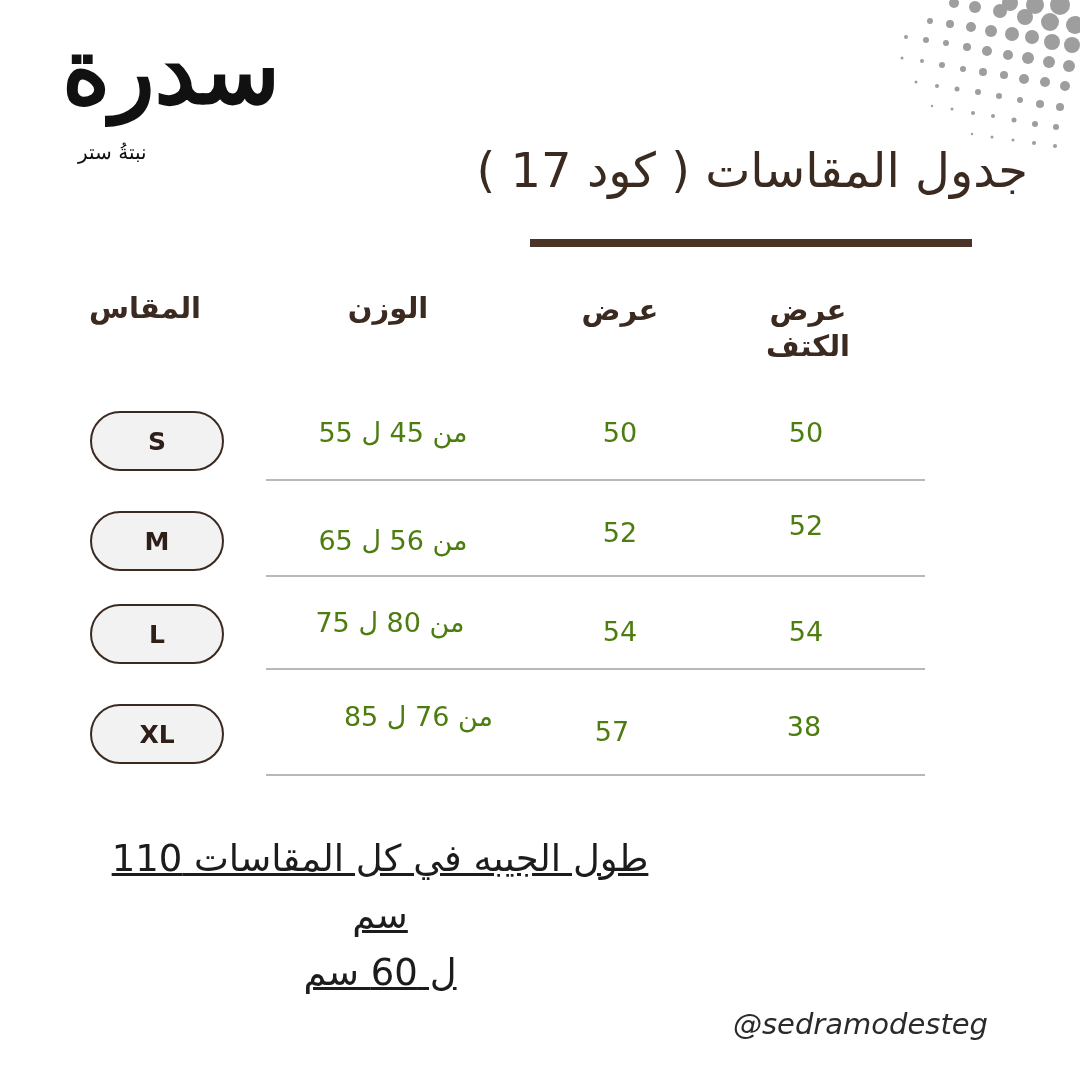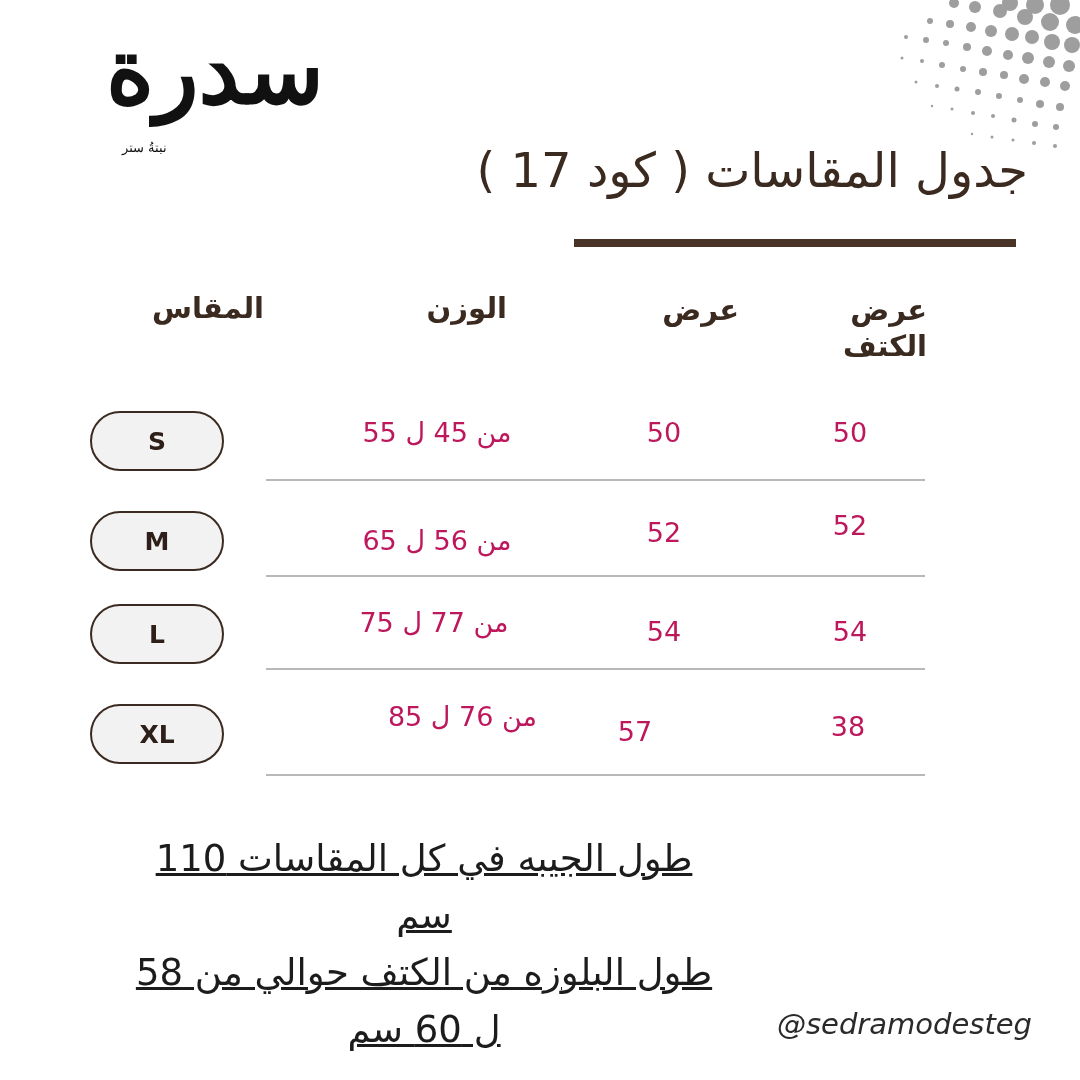--- a/index.html
+++ b/index.html
@@ -2,40 +2,40 @@
 <html><head>
   <meta charset="utf-8">
   <style>
     html, body { margin: 0; padding: 0; }
     body {
       width: 1080px; height: 1080px; position: relative; overflow: hidden;
       background: #ffffff;
       font-family: "DejaVu Sans", sans-serif;
       color: #3b2a20;
     }
-    .abs { position: absolute; margin-left: 44px; }
+    .abs { position: absolute; }
     .dots { position: absolute; right: 0; top: 0; width: 220px; height: 170px; }
     .logo { left: 70px; top: 15px; width: 220px; height: 150px; }
     .logo-main {
       position: absolute; left: 0; top: 10px; width: 210px; text-align: center;
       font-family: "DejaVu Serif", serif; font-size: 92px; font-weight: bold; color: #111;
       direction: rtl; line-height: 1;
     }
     .logo-sub {
       position: absolute; left: 8px; top: 125px;
-      font-family: "DejaVu Serif", serif; font-size: 13px; color: #111; direction: rtl;
+      font-family: "DejaVu Serif", serif; font-size: 20px; color: #111; direction: rtl;
     }
     .title {
       right: 52px; top: 142px; font-size: 48px; direction: rtl;
       color: #3b2a20; white-space: nowrap; font-weight: normal;
     }
     .title-rule { left: 530px; top: 239px; width: 442px; height: 8px; background: #4a3427; }
 
-    .hdr { font-weight: bold; font-size: 29px; text-align: right; direction: rtl; color: #3b2a20; line-height: 1.25; }
-    .cell { font-size: 27px; text-align: center; direction: rtl; color: #be185d; }
+    .hdr { font-weight: bold; font-size: 29px; text-align: center; direction: rtl; color: #3b2a20; line-height: 1.25; }
+    .cell { font-size: 27px; text-align: center; direction: rtl; color: #4d7c0f; }
     .pill {
       position: absolute; left: 90px; width: 134px; height: 60px;
       border: 2.5px solid #3b2a20; border-radius: 32px; background: #f2f2f2;
       display: flex; align-items: center; justify-content: center;
       font-weight: bold; font-size: 25px; color: #2e2019;
       box-sizing: border-box;
     }
     .rule { position: absolute; left: 266px; width: 659px; height: 2px; background: #b8b8b8; }
 
     .note {
@@ -131,31 +131,30 @@
 <div class="abs cell" style="left:756px; top:417px; width:100px;">50</div>
 <div class="rule" style="top:479px;"></div>
 
 <div class="pill" style="top:511px;">M</div>
 <div class="abs cell" style="left:293px; top:525px; width:200px;">من 56 ل 65</div>
 <div class="abs cell" style="left:570px; top:517px; width:100px;">52</div>
 <div class="abs cell" style="left:756px; top:510px; width:100px;">52</div>
 <div class="rule" style="top:575px;"></div>
 
 <div class="pill" style="top:604px;">L</div>
-<div class="abs cell" style="left:290px; top:607px; width:200px;">من 77 ل 75</div>
+<div class="abs cell" style="left:290px; top:607px; width:200px;">من 80 ل 75</div>
 <div class="abs cell" style="left:570px; top:616px; width:100px;">54</div>
 <div class="abs cell" style="left:756px; top:616px; width:100px;">54</div>
 <div class="rule" style="top:668px;"></div>
 
 <div class="pill" style="top:704px;">XL</div>
 <div class="abs cell" style="left:293px; top:701px; width:200px;text-align:right;">من 76 ل 85</div>
-<div class="abs cell" style="left:541px; top:716px; width:100px;">57</div>
+<div class="abs cell" style="left:562px; top:716px; width:100px;">57</div>
 <div class="abs cell" style="left:754px; top:711px; width:100px;">38</div>
 <div class="rule" style="top:774px;"></div>
 
 <div class="abs note">
   <div>طول الجيبه في كل المقاسات 110</div>
   <div>سم</div>
-  <div>طول البلوزه من الكتف حوالي من 58</div>
   <div>ل 60  سم</div>
 </div>
 
 <div class="abs handle">@sedramodesteg</div>
 
 </body></html>

